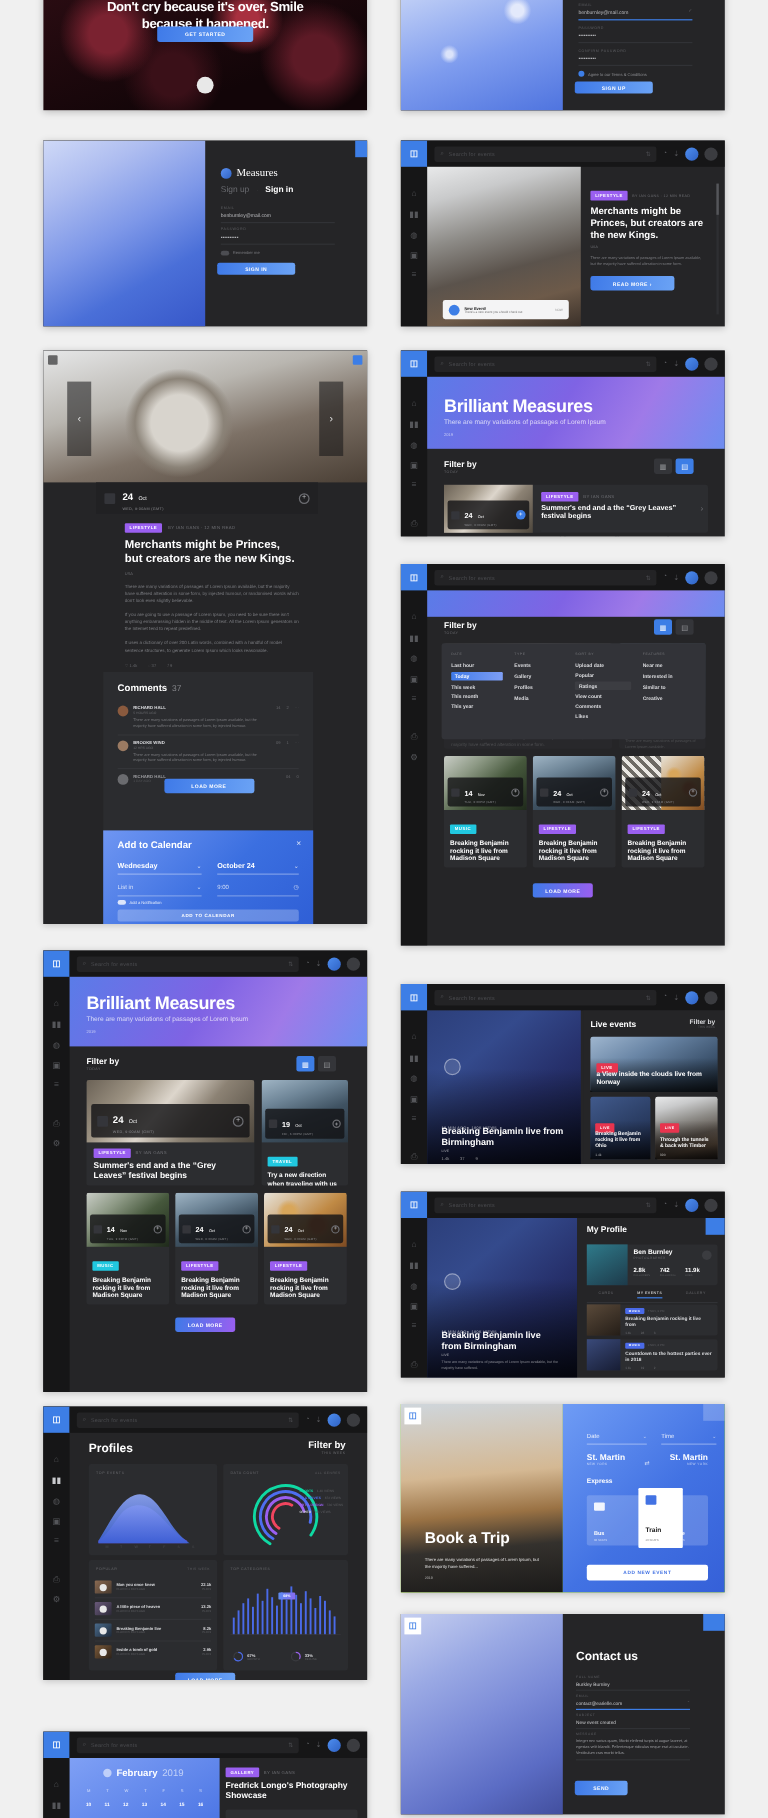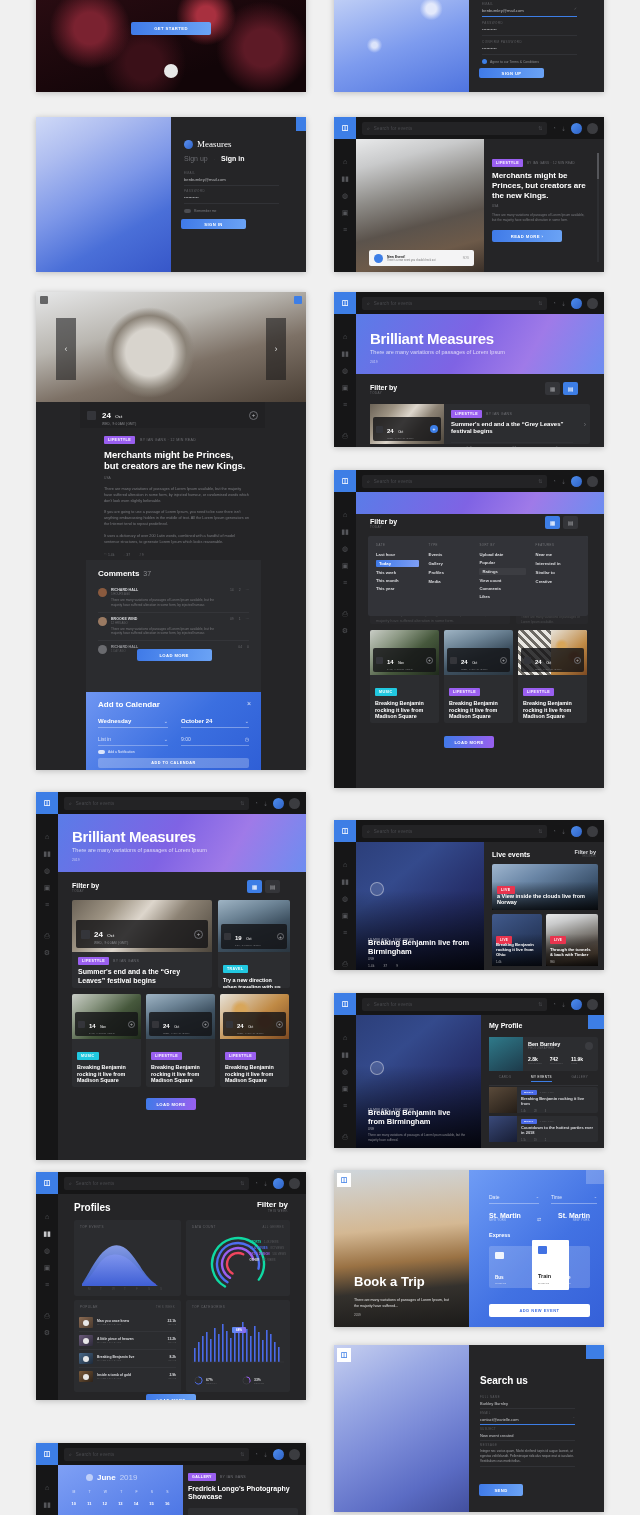--- a/index.html
+++ b/index.html
@@ -63,20 +63,24 @@
   .ph-port { background:linear-gradient(150deg,#415a8c,#2c3f66 50%,#1b2642); }
   .ph-check { background:repeating-linear-gradient(45deg,#e9e7e2 0 3px,#6d6a64 3px 6px); }
 
   .vign:after { content:""; position:absolute; inset:0; background:linear-gradient(to top, rgba(0,0,0,.8), rgba(0,0,0,0) 62%); }
 </style>
 </head>
 <body>
 
 <div class="flat" style="left:36px;top:-6px;width:270px;height:98px;">
   <div class="ph ph-crowd" style="position:absolute;inset:0;"></div>
+  <div style="position:absolute;left:0;right:0;top:6px;text-align:center;">
+    <div class="h-hero" style="font-size:11px;line-height:1.25;">Don't cry because it's over, Smile</div>
+    <div class="h-hero" style="font-size:11px;line-height:1.25;">because it happened.</div>
+  </div>
   <div class="btn-blue" style="position:absolute;left:50%;margin-left:-40px;top:28px;width:80px;height:13px;">GET STARTED</div>
   <div style="position:absolute;left:50%;margin-left:-7px;bottom:14px;width:14px;height:14px;border-radius:50%;background:#e8e8e8;"></div>
 </div>
 
 <div class="flat" style="left:36px;top:117px;width:270px;height:155px;background:#252527;">
   <div class="ph ph-wing" style="position:absolute;left:0;top:0;width:135px;height:100%;"></div>
   <div style="position:absolute;right:0;top:0;width:10px;height:14px;background:#3d7ee6;"></div>
   <div style="position:absolute;left:148px;top:22px;display:flex;align-items:center;gap:4px;">
     <div style="width:9px;height:9px;border-radius:50%;background:linear-gradient(135deg,#5b91f2,#2f62c4);"></div>
     <div style="font-family:'Liberation Serif',serif;font-size:9px;color:#fff;">Measures</div>
@@ -586,21 +590,21 @@
         <span style="color:#4a4b4f;font-size:5px;">⇅</span>
     </div>
     <span class="tbico">◔</span>
     <span class="tbico">⇣</span>
     <div class="avat"></div>
     <div class="avat2"></div>
   </div>
   <div style="position:absolute;left:22px;top:22px;width:125px;bottom:0;background:linear-gradient(150deg,#7fa0f5,#4a74e4);">
     <div style="padding:8px 0 0 28px;display:flex;align-items:center;gap:4px;">
       <div style="width:7px;height:7px;border-radius:50%;background:rgba(255,255,255,.55);"></div>
-      <span style="font-size:8px;font-weight:bold;color:#fff;">June</span>
+      <span style="font-size:8px;font-weight:bold;color:#fff;">February</span>
       <span style="font-size:8px;color:rgba(255,255,255,.6);">2019</span>
     </div>
     <div style="display:flex;justify-content:space-around;margin-top:8px;padding:0 8px;font-size:3.4px;color:rgba(255,255,255,.75);">
       <span>M</span>
       <span>T</span>
       <span>W</span>
       <span>T</span>
       <span>F</span>
       <span>S</span>
       <span>S</span>
@@ -1120,21 +1124,21 @@
       <div style="position:absolute;bottom:5px;font-size:2.4px;color:#888;">30 SEATS</div>
     </div>
     <div style="position:absolute;left:20px;bottom:10px;right:14px;height:13px;background:#fff;border-radius:2px;display:flex;align-items:center;justify-content:center;font-size:4px;font-weight:bold;color:#4272e3;letter-spacing:.5px;">ADD NEW EVENT</div>
   </div>
 </div>
 
 <div class="flat" style="left:334px;top:1345px;width:270px;height:167px;background:#252527;">
   <div class="ph ph-seat" style="position:absolute;left:0;top:0;width:135px;height:100%;"></div>
   <div style="position:absolute;left:3px;top:3px;width:14px;height:14px;background:#fff;display:flex;align-items:center;justify-content:center;color:#3d7ee6;font-size:7px;font-weight:bold;">◫</div>
   <div style="position:absolute;right:0;top:0;width:18px;height:14px;background:#3d7ee6;"></div>
-  <div style="position:absolute;left:146px;top:30px;font-size:10px;font-weight:bold;color:#fff;">Search us</div>
+  <div style="position:absolute;left:146px;top:30px;font-size:10px;font-weight:bold;color:#fff;">Contact us</div>
   <div style="position:absolute;left:146px;top:50px;width:95px;">
     <div style="font-size:2.8px;color:#5d5e62;letter-spacing:.5px;">FULL NAME</div>
     <div style="font-size:4px;color:#c9cacd;margin-top:2px;">Burkley Burnley</div>
     <div class="line" style="margin-top:2px;"></div>
   </div>
   <div style="position:absolute;left:146px;top:66px;width:95px;">
     <div style="font-size:2.8px;color:#5d5e62;letter-spacing:.5px;">EMAIL</div>
     <div style="display:flex;justify-content:space-between;">
         <span style="font-size:4px;color:#c9cacd;margin-top:2px;">contact@earielle.com</span>
         <span style="font-size:3px;color:#5d5e62;">⌄</span>

